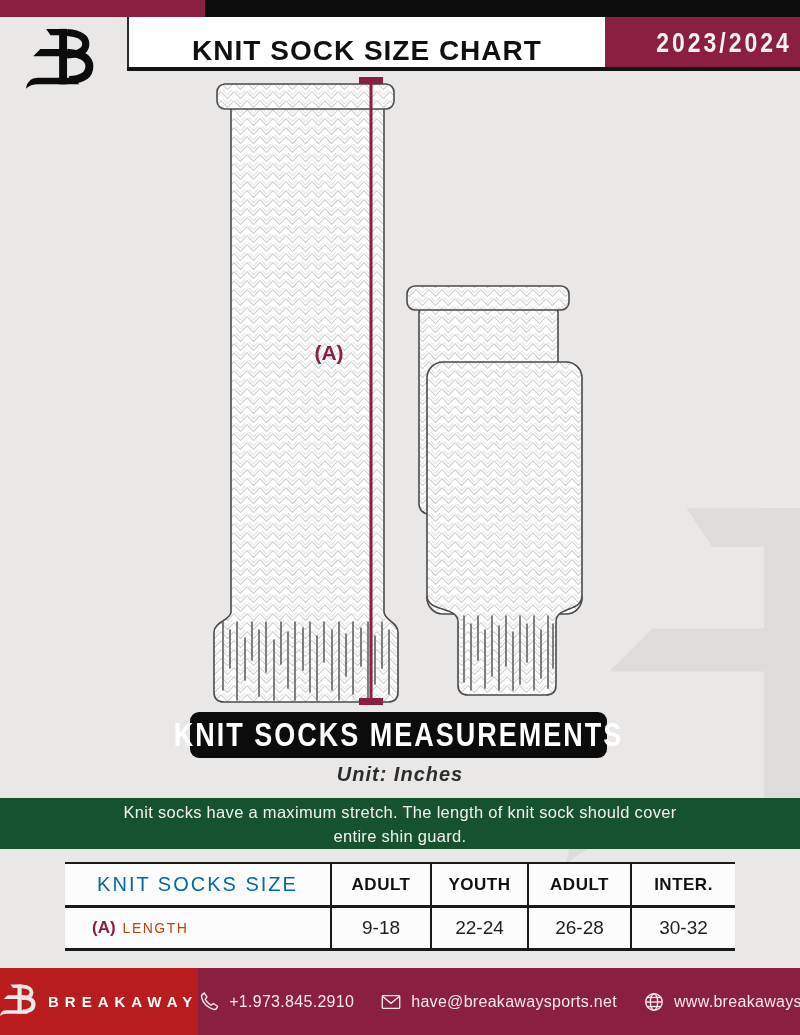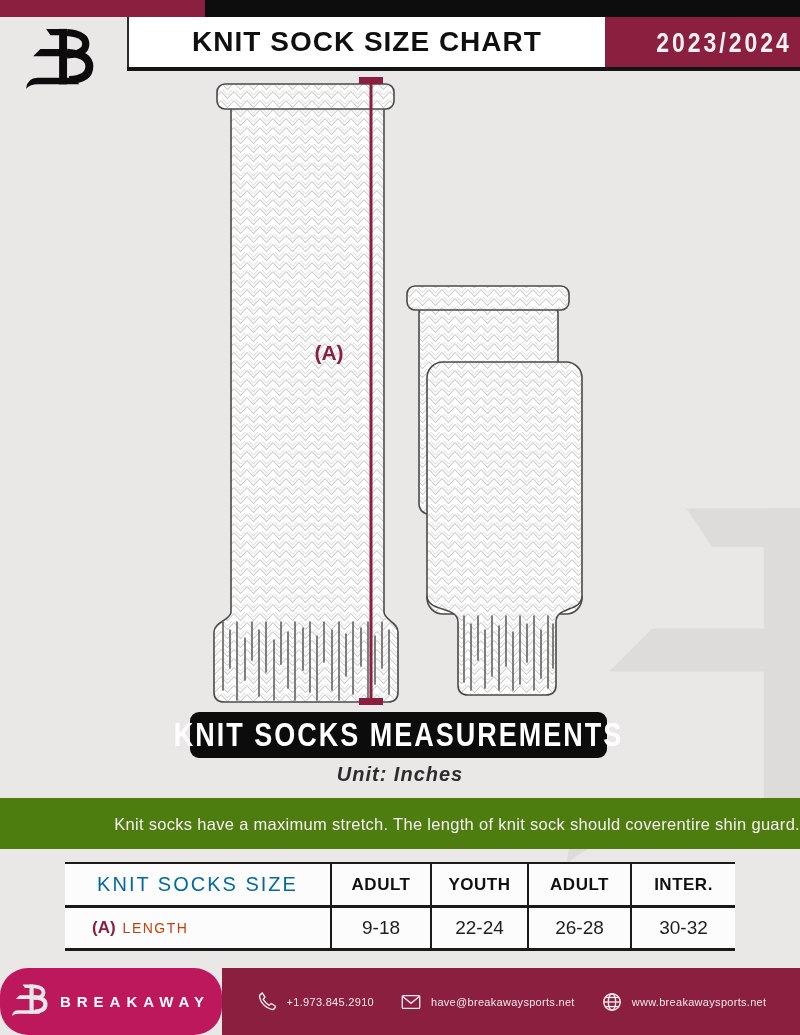--- a/index.html
+++ b/index.html
@@ -5,67 +5,67 @@
   html,body{margin:0;padding:0;}
   .page{
     position:relative; width:800px; height:1035px; overflow:hidden;
     background:#E9E8E7; font-family:"Liberation Sans", sans-serif;
   }
   
   .strip-maroon{position:absolute;left:0;top:0;width:205px;height:17px;background:#8B1F3F;}
   .strip-black{position:absolute;left:205px;top:0;right:0;height:17px;background:#0D0D0D;}
   
   .header-bar{position:absolute;left:127px;top:17px;right:0;height:50px;display:flex;border-bottom:4px solid #141414;}
-  .title-box{flex:1;background:#FFFFFF;display:flex;align-items:center;justify-content:center;border-left:2px solid #2B2B2B;}
+  .title-box{flex:1;background:#FFFFFF;display:flex;align-items:flex-end;justify-content:center;border-left:2px solid #2B2B2B;}
   .title-box span{font-size:28px;font-weight:700;letter-spacing:1px;color:#101010;}
   .season-box{width:152px;background:#8B1F3F;display:flex;align-items:center;justify-content:center;padding-left:43px;}
   .season-box span{color:#F7F1F3;font-size:23px;font-weight:700;letter-spacing:3px;transform:scaleY(1.2);}
   
   .logo{position:absolute;left:26px;top:24px;width:72px;height:76px;color:#0C0C0C;}
   .logo svg{width:100%;height:100%;}
   
   .watermark{position:absolute;left:566px;top:426px;width:430px;height:560px;color:#DCDBDA;opacity:.85;z-index:0;}
   .watermark svg{width:100%;height:100%;}
   
   .sock-art{position:absolute;left:0;top:0;width:800px;height:760px;z-index:1;}
   .measure-label{position:absolute;left:304px;top:341px;width:50px;text-align:center;z-index:2;
     color:#8B1F3F;font-size:21px;font-weight:700;}
   
   .meas-banner{position:absolute;left:190px;top:712px;width:417px;height:46px;background:#0C0C0C;border-radius:9px;
     display:flex;align-items:center;justify-content:center;z-index:2;}
   .meas-banner span{color:#FFFFFF;font-size:27px;font-weight:700;letter-spacing:2px;transform:scaleY(1.22);white-space:nowrap;}
   .unit-line{position:absolute;left:0;top:763px;width:100%;text-align:center;z-index:2;
     font-size:20px;font-style:italic;font-weight:600;color:#2D2D2D;letter-spacing:1px;}
   
-  .note-banner{position:absolute;left:0;top:798px;width:100%;height:51px;background:#4d7c0f;z-index:1;
-    display:flex;flex-direction:row;align-items:center;justify-content:flex-end;}
+  .note-banner{position:absolute;left:0;top:798px;width:100%;height:51px;background:#14532d;z-index:1;
+    display:flex;flex-direction:column;align-items:center;justify-content:center;}
   .note-banner div{color:#F8EFF2;font-size:16.5px;line-height:24px;letter-spacing:.3px;}
   
   .size-table{position:absolute;left:65px;top:862px;width:670px;z-index:1;
     display:grid;grid-template-columns:265px 100px 97px 103px 105px;grid-template-rows:44px 40px;
     border-top:2px solid #1A1A1A;border-bottom:3px solid #1A1A1A;}
   .cell{background:#FCFCFC;display:flex;align-items:center;justify-content:center;}
   .cell.vl{border-left:2px solid #1A1A1A;}
   .cell.hrow{border-bottom:3px solid #1A1A1A;}
   .cell.first-header span{font-size:20px;font-weight:500;letter-spacing:2px;color:#0369a1;}
   .cell.col-header span{font-size:17px;font-weight:700;letter-spacing:.5px;color:#111111;}
   .cell.row-label{justify-content:flex-start;padding-left:27px;}
   .row-label .pfx{color:#8B1F3F;font-weight:700;font-size:17px;margin-right:7px;}
   .row-label .lbl{color:#c2410c;font-size:14px;letter-spacing:1.5px;}
   .cell.value span{font-size:19px;font-weight:500;color:#1E1E1E;}
   
   .footer{position:absolute;left:0;top:968px;width:100%;height:67px;display:flex;z-index:2;}
-  .footer-black{width:222px;background:#be185d;display:flex;align-items:center;justify-content:center;gap:10px;border-radius:28px;}
+  .footer-black{width:222px;background:#b91c1c;display:flex;align-items:center;justify-content:center;gap:10px;}
   .footer-black .flogo{width:38px;height:40px;color:#E8E8E8;}
   .footer-black .flogo svg{width:100%;height:100%;}
   .footer-black .fname{color:#FFFFFF;font-size:15px;font-weight:700;letter-spacing:6px;}
   .footer-maroon{flex:1;background:#8B1F3F;display:flex;align-items:center;justify-content:center;gap:26px;}
   .contact{display:flex;align-items:center;gap:9px;}
   .contact svg{width:22px;height:22px;stroke:#F4E9ED;fill:none;stroke-width:1.5;}
-  .contact span{color:#F4E9ED;font-size:11px;letter-spacing:.3px;}
+  .contact span{color:#F4E9ED;font-size:16px;letter-spacing:.3px;}
 </style>
 </head>
 <body>
 
 <div class="page">
 
   <div class="strip-maroon"></div>
   <div class="strip-black"></div>
 
   <div class="logo">

